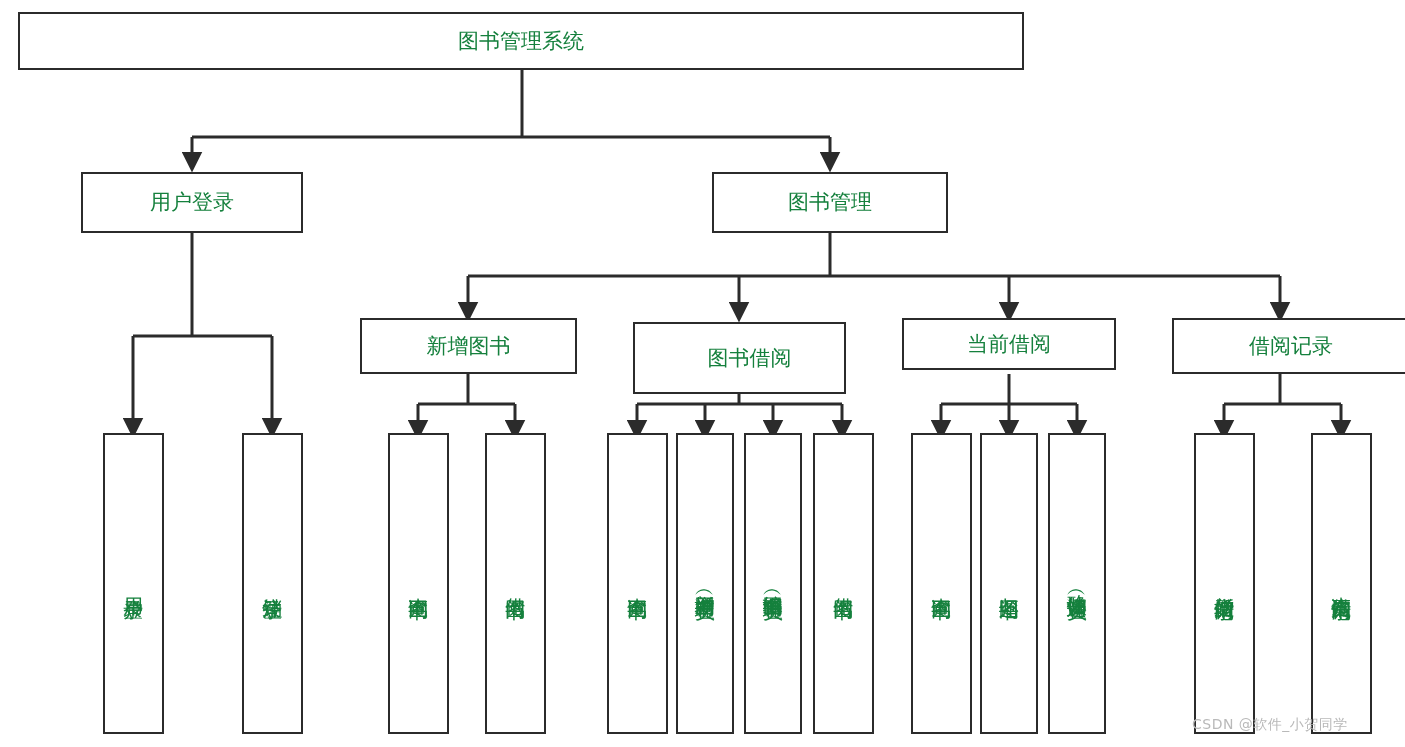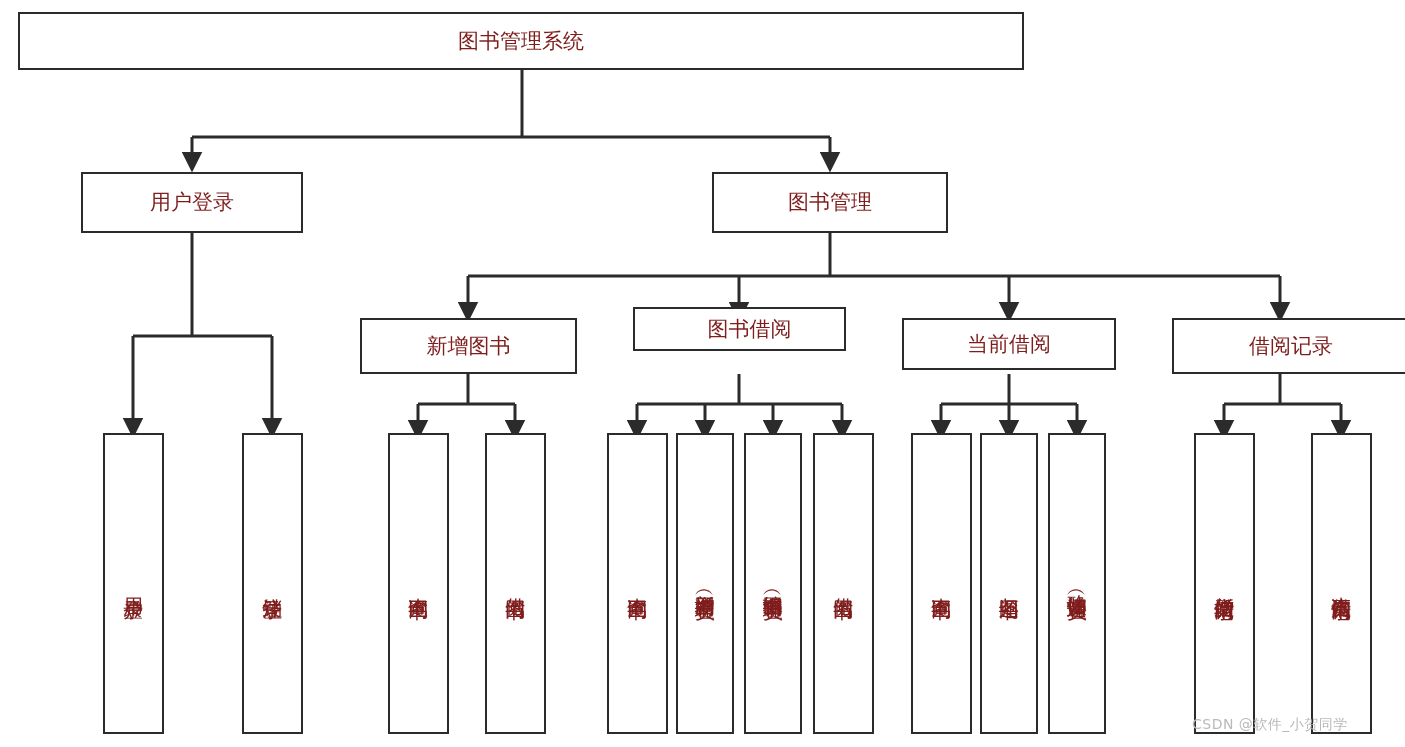--- a/index.html
+++ b/index.html
@@ -26,21 +26,21 @@
     pointer-events: none;
   }
   .node {
     position: absolute;
     box-sizing: border-box;
     background: #ffffff;
     border: 2px solid #2b2b2b;
     display: flex;
     align-items: center;
     justify-content: center;
-    color: #7f1d1d;
+    color: #15803d;
   }
   .node .label {
     text-align: center;
     line-height: 1.25;
     white-space: nowrap;
   }
   .node.horiz .label {
     font-size: 21px;
   }
   .node.root .label {
@@ -133,21 +133,21 @@
   </div>
 
   <div class="node horiz" style="left:712px; top:172px; width:236px; height:61px;">
     <span class="label">图书管理</span>
   </div>
 
   <div class="node horiz" style="left:360px; top:318px; width:217px; height:56px;">
     <span class="label">新增图书</span>
   </div>
 
-  <div class="node horiz" style="left:633px; top:307px; width:213px; height:44px;padding-left:20px;">
+  <div class="node horiz" style="left:633px; top:322px; width:213px; height:72px;padding-left:20px;">
     <span class="label">图书借阅</span>
   </div>
 
   <div class="node horiz" style="left:902px; top:318px; width:214px; height:52px;">
     <span class="label">当前借阅</span>
   </div>
 
   <div class="node horiz" style="left:1172px; top:318px; width:238px; height:56px;">
     <span class="label">借阅记录</span>
   </div>

